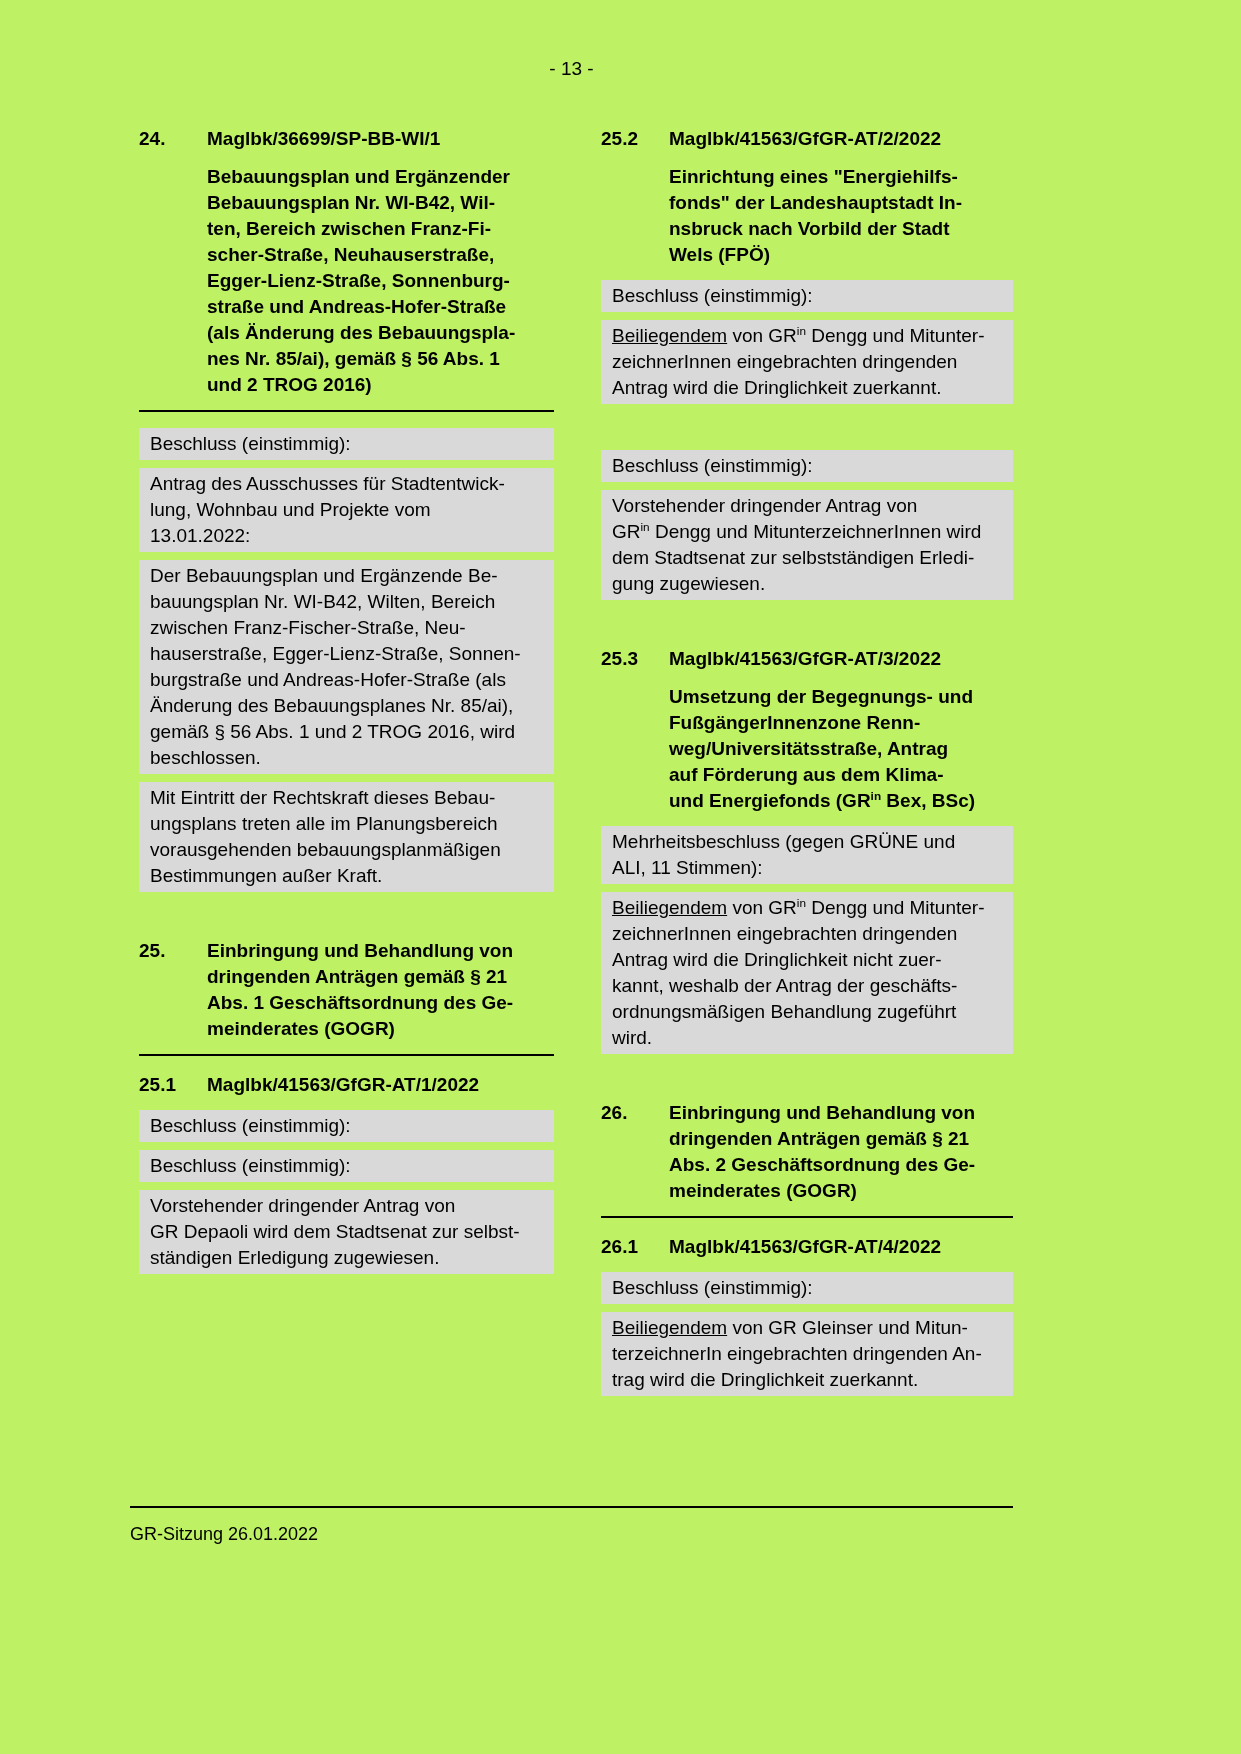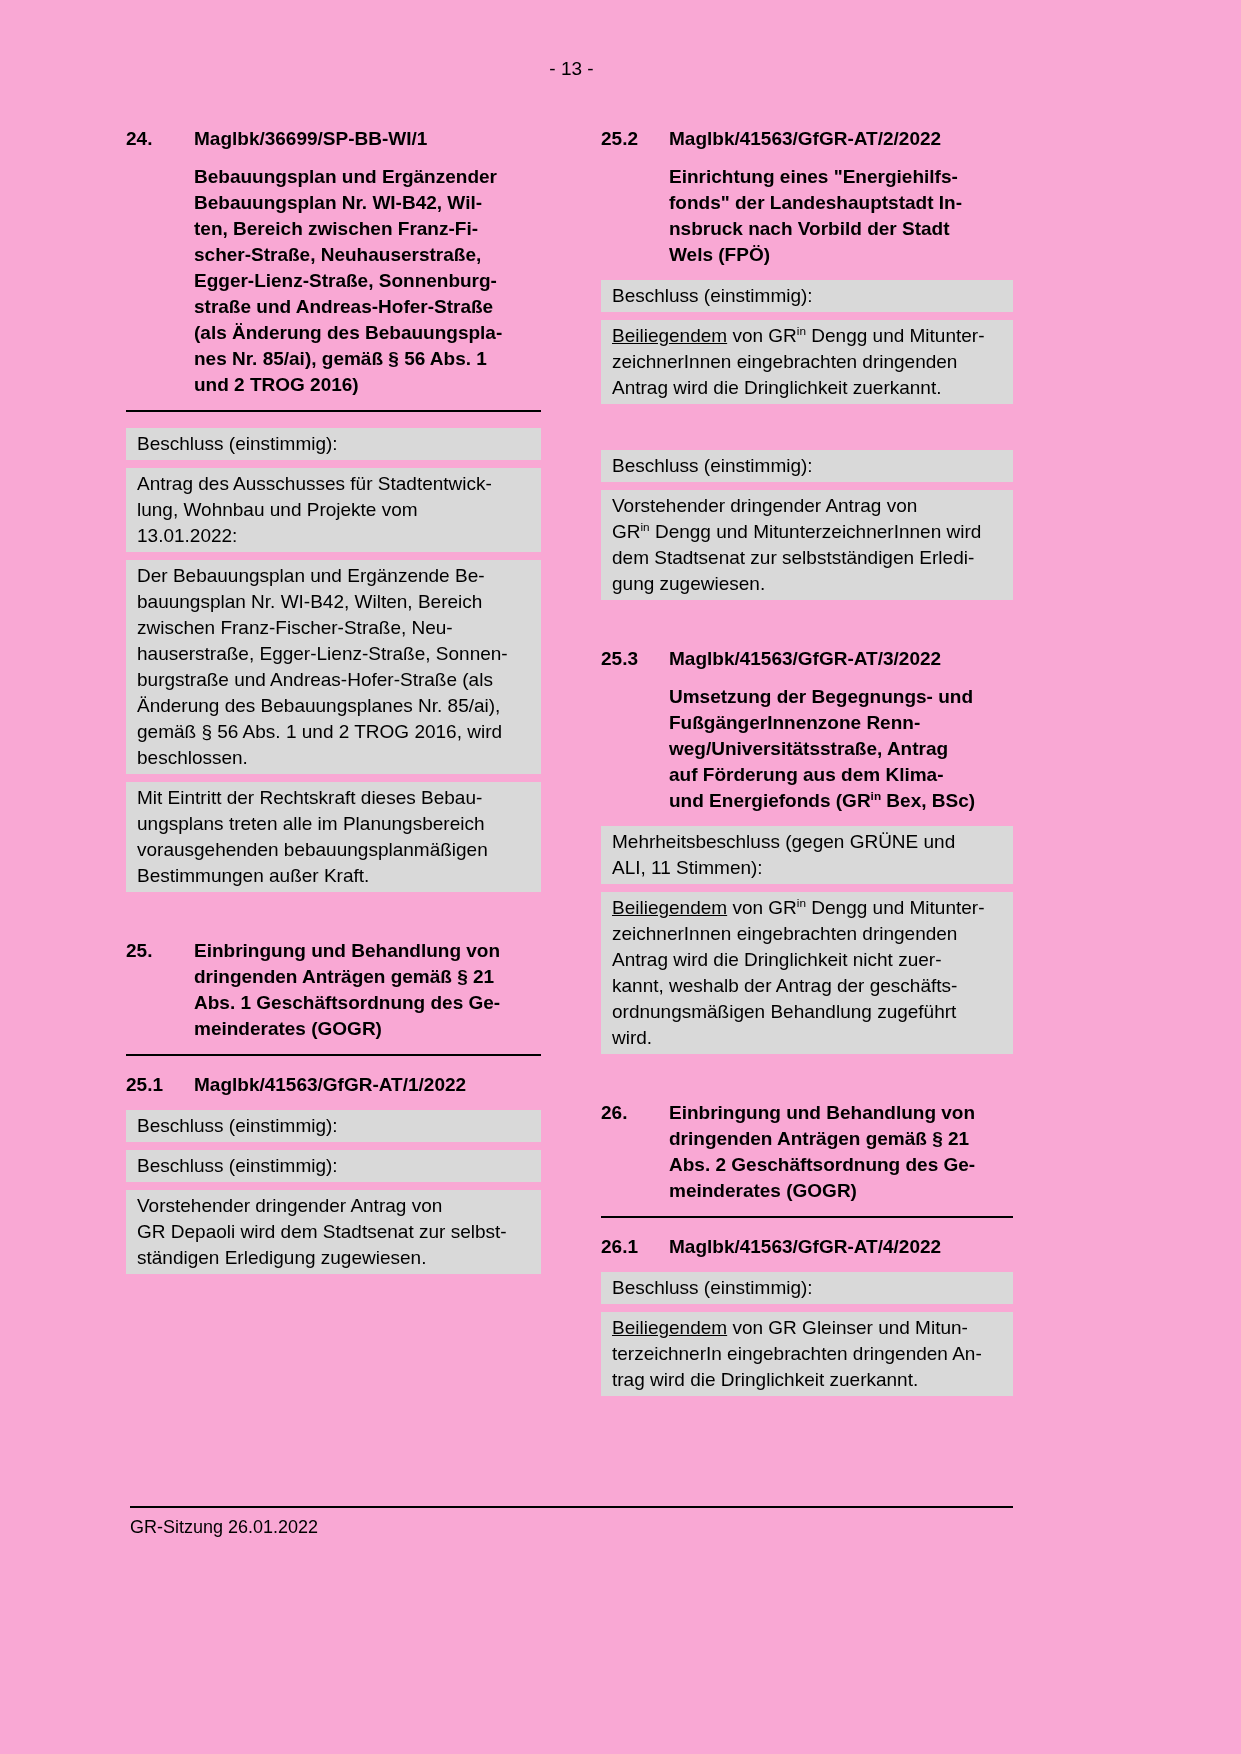--- a/index.html
+++ b/index.html
@@ -2,35 +2,35 @@
 <html style="--hl: #d9d9d9;"><head>
 <meta charset="utf-8">
 <style>
   * { box-sizing: border-box; }
   html, body { margin: 0; padding: 0; background: #888; }
   .page {
     position: relative;
     width: 1241px;
     height: 1754px;
     margin: 0 auto;
-    background: #f9a8d4;
+    background: #bef264;
     color: #000;
     font-family: "Liberation Sans", "DejaVu Sans", sans-serif;
     font-size: 19px;
     line-height: 26px;
   }
   .pagenum {
     position: absolute;
     top: 56px;
     left: 130px;
     width: 883px;
     text-align: center;
   }
   .col { position: absolute; top: 126px; }
-  .col-left  { left: 126px; width: 415px; }
+  .col-left  { left: 139px; width: 415px; }
   .col-right { left: 601px; width: 412px; }
 
   .pre { white-space: pre-line; }
 
   .head { display: flex; font-weight: bold; margin: 0 0 12px 0; }
   .head .num { flex: 0 0 68px; }
   .head .htitle { font-weight: bold; }
 
   .blk-title {
     font-weight: bold;
@@ -54,21 +54,21 @@
 
   sup { font-size: 0.62em; line-height: 0; vertical-align: super; }
   u { text-decoration: underline; }
 
   .footer {
     position: absolute;
     left: 130px;
     top: 1506px;
     width: 883px;
     border-top: 2px solid #000;
-    padding-top: 7px;
+    padding-top: 14px;
     font-size: 18px;
     line-height: 24px;
   }
 </style>
 </head>
 <body>
 
 <div class="page">
 
   <div class="pagenum">- 13 -</div>

